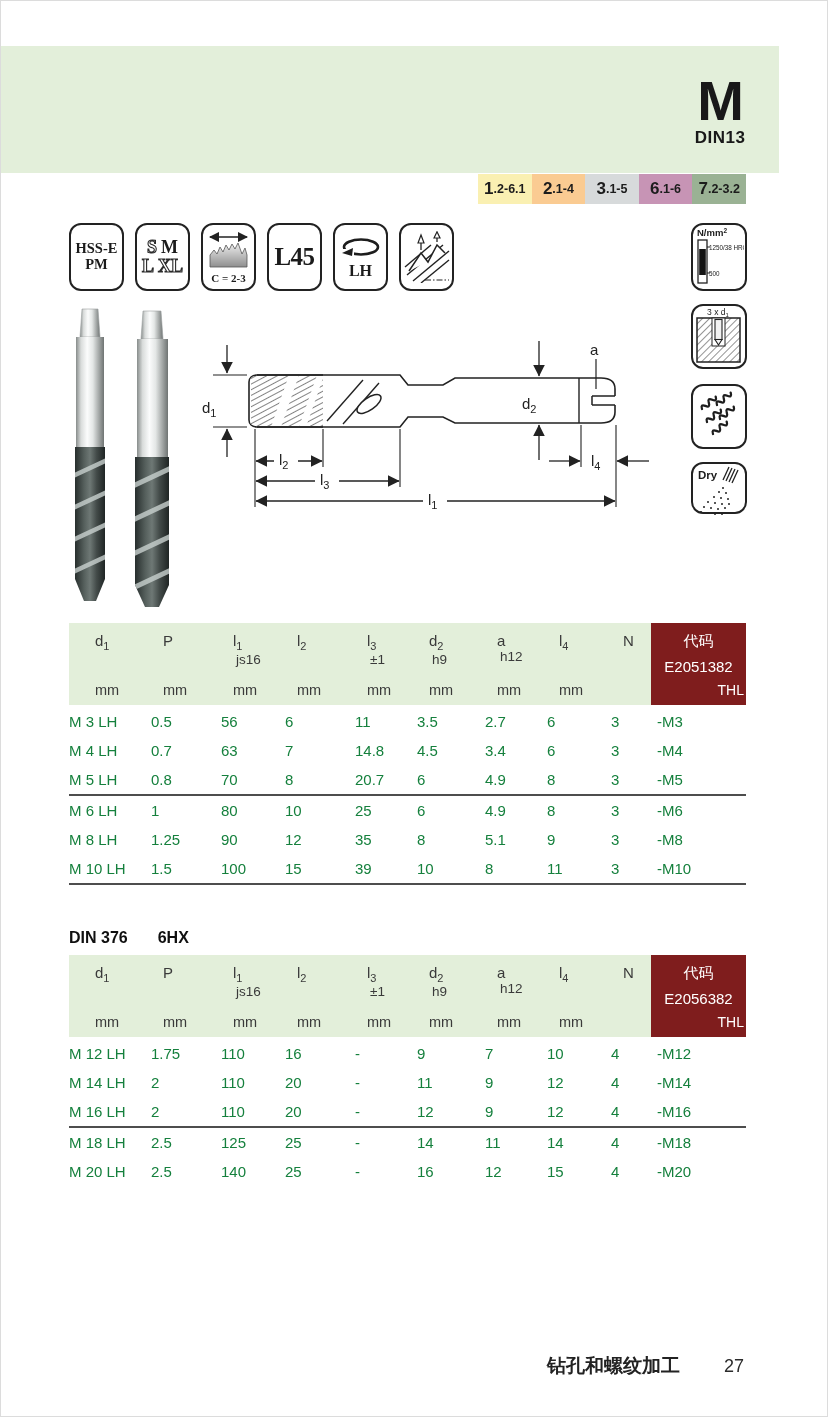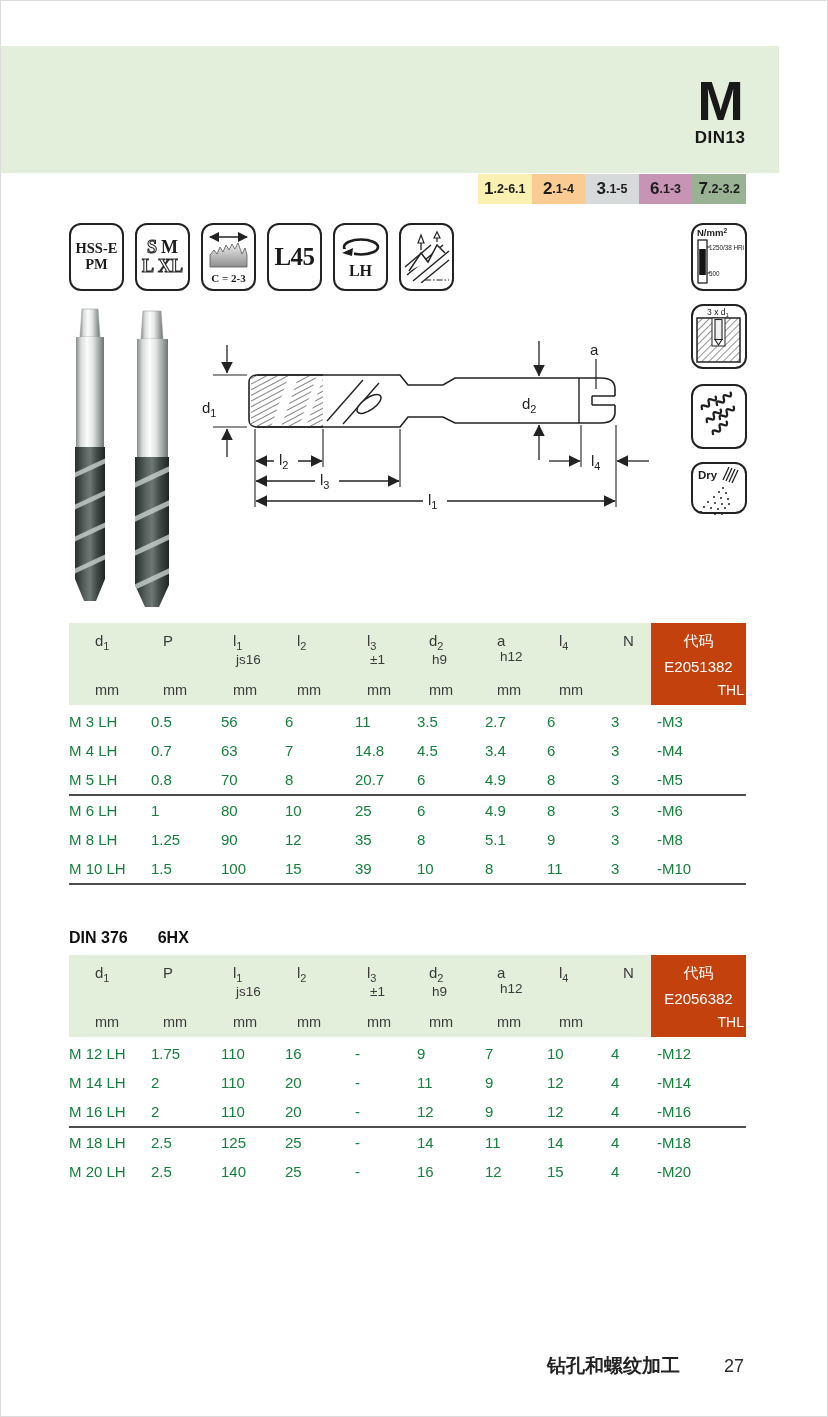--- a/index.html
+++ b/index.html
@@ -39,21 +39,21 @@
   .tbl-title{font-size:16px;font-weight:bold;color:#101010;margin-bottom:8px;}
   .tbl-title .tolc{margin-left:30px;}
   .cols{display:grid;grid-template-columns:82px 70px 64px 70px 62px 68px 62px 64px 40px 95px;}
   .thead{background:#E3EFDA;height:82px;}
   .hcol{padding:9px 0 7px 12px;display:flex;flex-direction:column;box-sizing:border-box;
         font-size:15px;color:#3a3a3a;}
   .hcol.c0{padding-left:26px;}
   .hcol sub{font-size:11px;}
   .hcol .tol{font-size:13.5px;height:18px;padding-left:3px;}
   .hcol .unit{margin-top:auto;font-size:14.5px;}
-  .codecell{background:#c2410c;color:#fff;text-align:center;display:flex;flex-direction:column;
+  .codecell{background:#7f1d1d;color:#fff;text-align:center;display:flex;flex-direction:column;
         justify-content:space-between;padding:9px 2px 7px;box-sizing:border-box;font-size:15px;}
   .codecell .suffix{font-size:14px;text-align:right;}
   .rows{margin-top:2px;}
   .row{height:29px;line-height:29px;font-size:15px;color:#15803d;}
   .row .cell{white-space:nowrap;}
   .row .cell.c9{padding-left:6px;}
   .row.divider{border-bottom:2.5px solid #4d4d4d;}
   .row.last-border{border-bottom:2.5px solid #4d4d4d;}
 
   
@@ -83,21 +83,21 @@
       <div class="chip" style="background: rgb(250, 203, 146);">
         <span class="lead">2</span>
         <span class="rest">.1-4</span>
       </div>
       <div class="chip" style="background: rgb(215, 218, 219);">
         <span class="lead">3</span>
         <span class="rest">.1-5</span>
       </div>
       <div class="chip" style="background: rgb(199, 148, 181);">
         <span class="lead">6</span>
-        <span class="rest">.1-3</span>
+        <span class="rest">.1-6</span>
       </div>
       <div class="chip" style="background: rgb(154, 178, 148);">
         <span class="lead">7</span>
         <span class="rest">.2-3.2</span>
       </div>
     </div>
 
   <div class="pic-row">
     <div class="pbox">
       <div class="t1">HSS-E</div>

